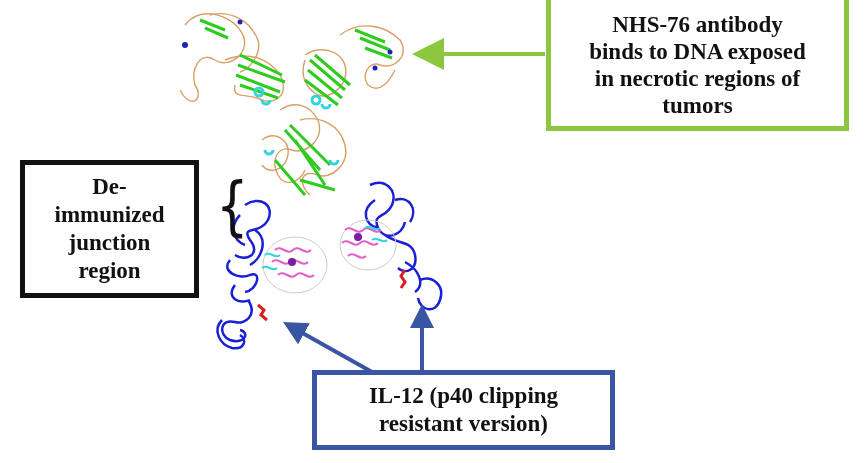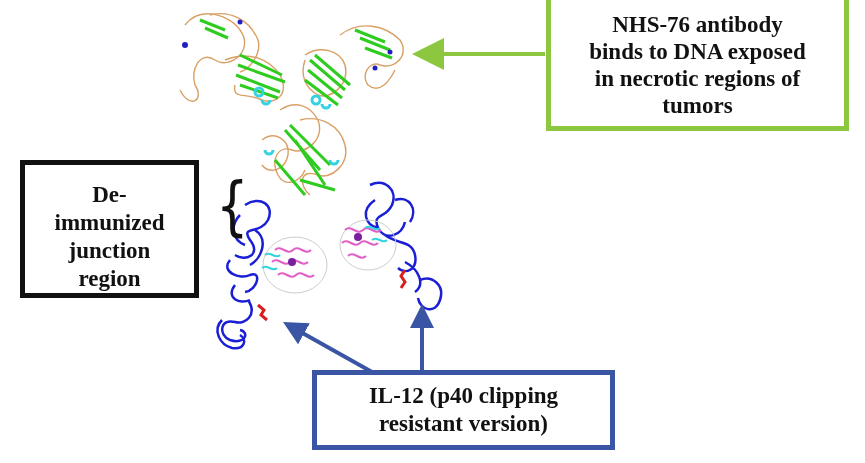--- a/index.html
+++ b/index.html
@@ -15,21 +15,21 @@
       background: #fff;
     }
     .green-box {
       left: 546px; top: -6px; width: 303px; height: 137px;
       border: 5px solid #8dc63f;
       font-size: 23px; line-height: 27px; padding-top: 4px;
     }
     .black-box {
       left: 20px; top: 160px; width: 179px; height: 138px;
       border: 5px solid #111;
-      font-size: 23px; line-height: 28px; align-items: flex-end;
+      font-size: 23px; line-height: 28px;
     }
     .blue-box {
       left: 312px; top: 370px; width: 303px; height: 80px;
       border: 5px solid #3a55a4;
       font-size: 23px; line-height: 28px;
     }
     .box span { white-space: pre-line; font-family: Liberation Serif, serif; }
     #art { position: absolute; left: 0; top: 0; }
     .brace {
       position: absolute; left: 212px; top: 174px;

